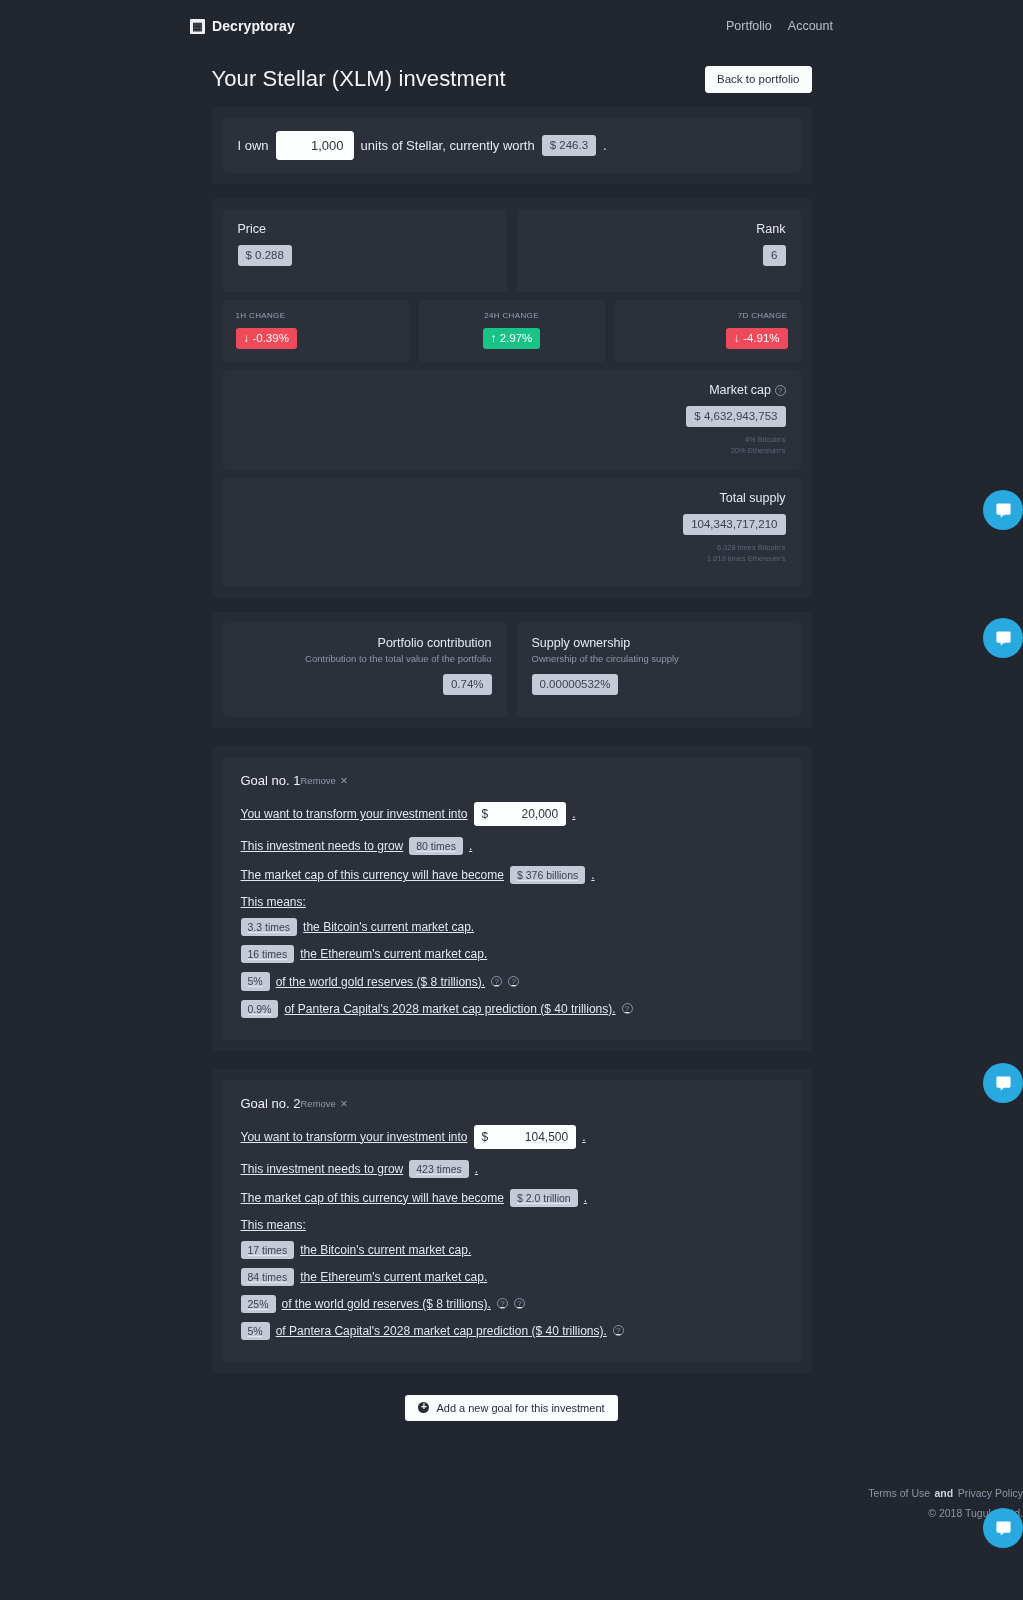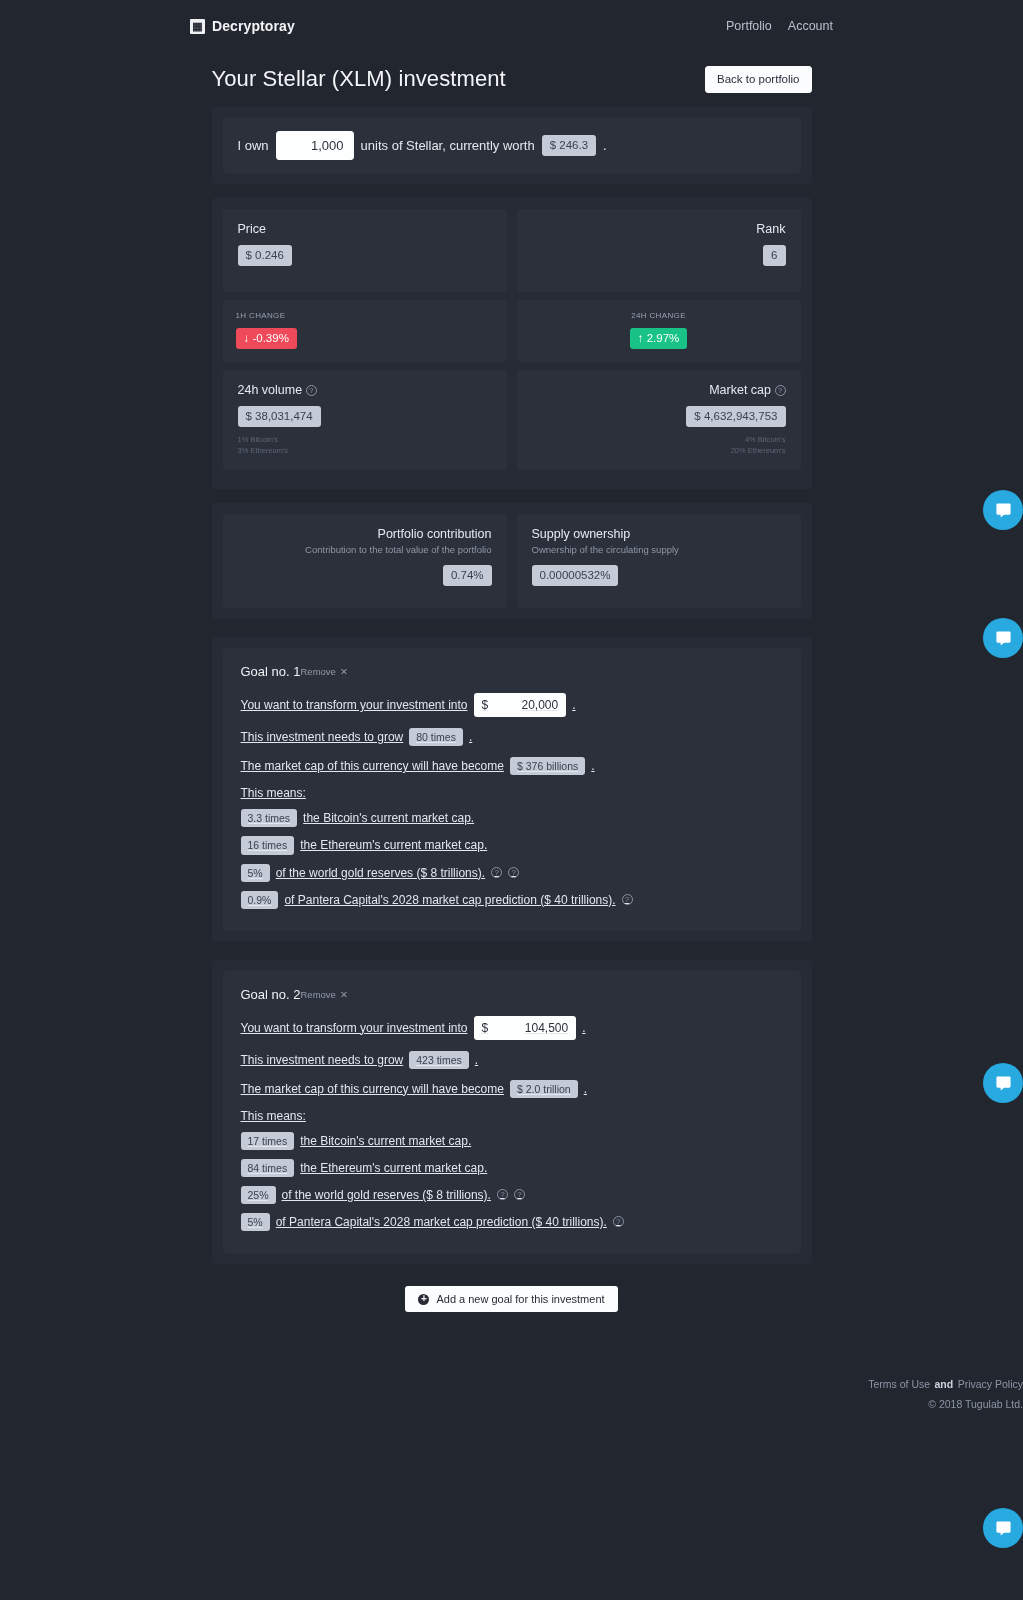--- a/index.html
+++ b/index.html
@@ -161,21 +161,21 @@
         <span>.</span>
       </div>
     </div>
   </div>
 
   <div class="section">
 
     <div class="panels-row">
       <div class="panel" style="padding-bottom:26px;">
         <div class="stat-label">Price</div>
-        <span class="chip">$ 0.246</span>
+        <span class="chip">$ 0.288</span>
       </div>
       <div class="panel align-r" style="padding-bottom:26px;">
         <div class="stat-label">Rank</div>
         <span class="chip">6</span>
       </div>
     </div>
 
     <div class="panels-row mt8">
       <div class="panel change-panel">
         <div class="change-title">1H CHANGE</div>
@@ -184,48 +184,52 @@
           <span>-0.39%</span>
         </span>
       </div>
       <div class="panel change-panel center">
         <div class="change-title">24H CHANGE</div>
         <span class="chip chip-green">
           <span>↑</span>
           <span>2.97%</span>
         </span>
       </div>
+      <div class="panel change-panel align-r">
+        <div class="change-title">7D CHANGE</div>
+        <span class="chip chip-red">
+          <span>↓</span>
+          <span>-4.91%</span>
+        </span>
+      </div>
     </div>
 
     <div class="panels-row mt8">
-      <div class="panel">
-        <div class="stat-label">
-          <span>24h volume</span>
-          <span class="qmark">?</span>
-        </div>
-        <span class="chip">$ 38,031,474</span>
-        <div class="micro">
-          <div>1% Bitcoin's</div>
-          <div>3% Ethereum's</div>
-        </div>
-      </div>
       <div class="panel align-r">
         <div class="stat-label">
           <span>Market cap</span>
           <span class="qmark">?</span>
         </div>
         <span class="chip">$ 4,632,943,753</span>
         <div class="micro">
           <div>4% Bitcoin's</div>
           <div>20% Ethereum's</div>
         </div>
       </div>
     </div>
 
     <div class="panels-row mt8">
+      <div class="panel align-r" style="padding-bottom:22px;">
+        <div class="stat-label">Total supply</div>
+        <span class="chip">104,343,717,210</span>
+        <div class="micro">
+          <div>6,028 times Bitcoin's</div>
+          <div>1,019 times Ethereum's</div>
+        </div>
+      </div>
     </div>
 
   </div>
 
   <div class="section">
     <div class="panels-row">
       <div class="panel" style="padding-bottom:22px;text-align:right;">
         <div class="stat-label" style="margin-bottom:0;">Portfolio contribution</div>
         <div class="sub-desc">Contribution to the total value of the portfolio</div>
         <span class="chip">0.74%</span>

